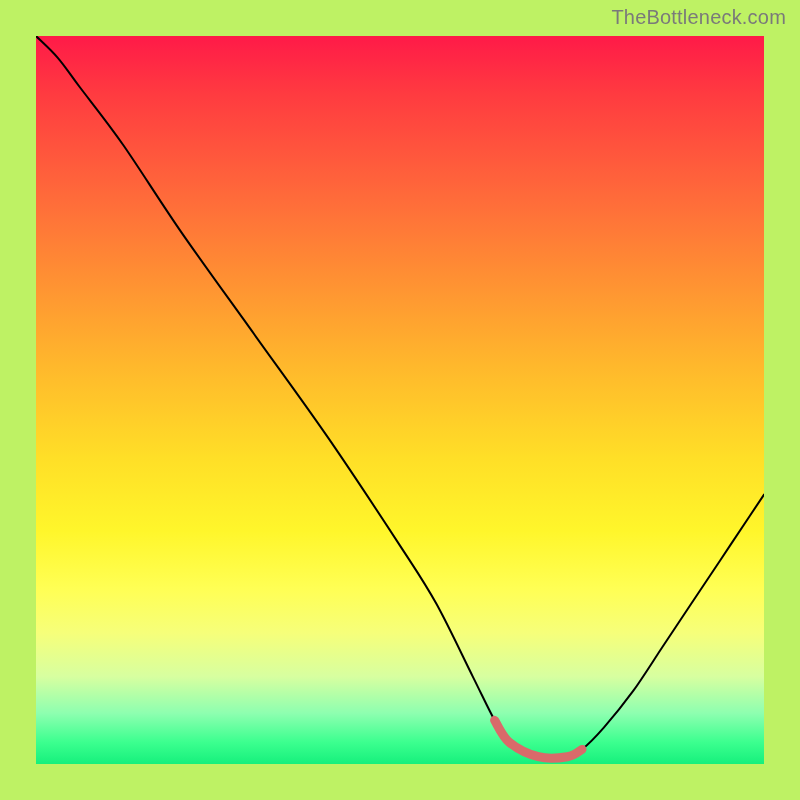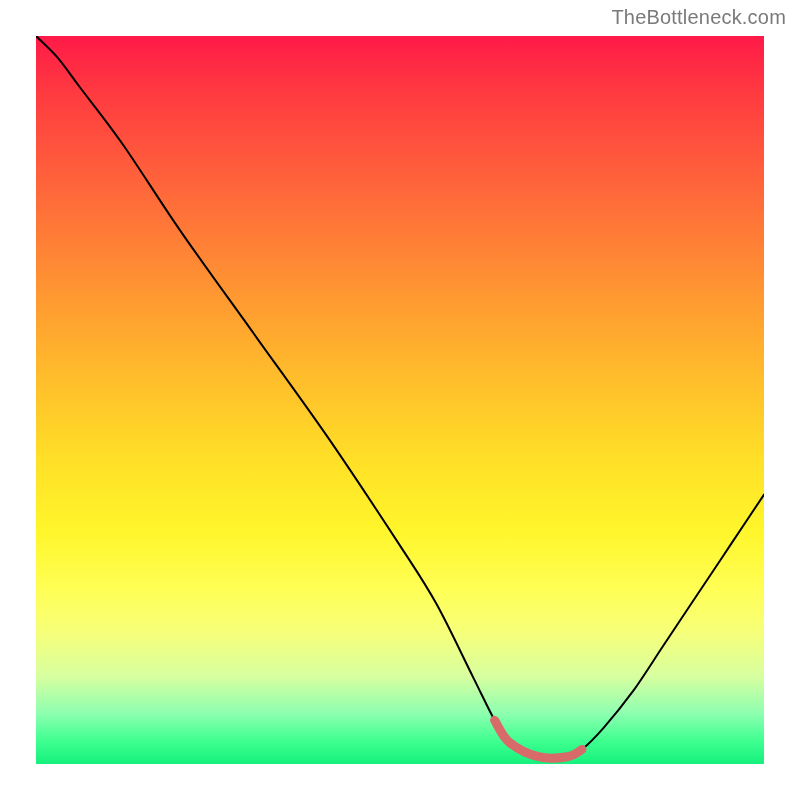--- a/index.html
+++ b/index.html
@@ -1,21 +1,21 @@
 <!DOCTYPE html>
 <html><head>
 <meta charset="utf-8">
 <style>
   * { margin: 0; padding: 0; box-sizing: border-box; }
   html, body { width: 800px; height: 800px; background: #000; overflow: hidden; }
   .frame {
     position: relative;
     width: 800px;
     height: 800px;
-    background: #ffffff;
+    background: #bef264;
   }
   .watermark {
     position: absolute;
     top: 6px;
     right: 14px;
     color: #7a7a7a;
     font-family: Arial, Helvetica, sans-serif;
     font-size: 20px;
     letter-spacing: 0.2px;
     pointer-events: none;

